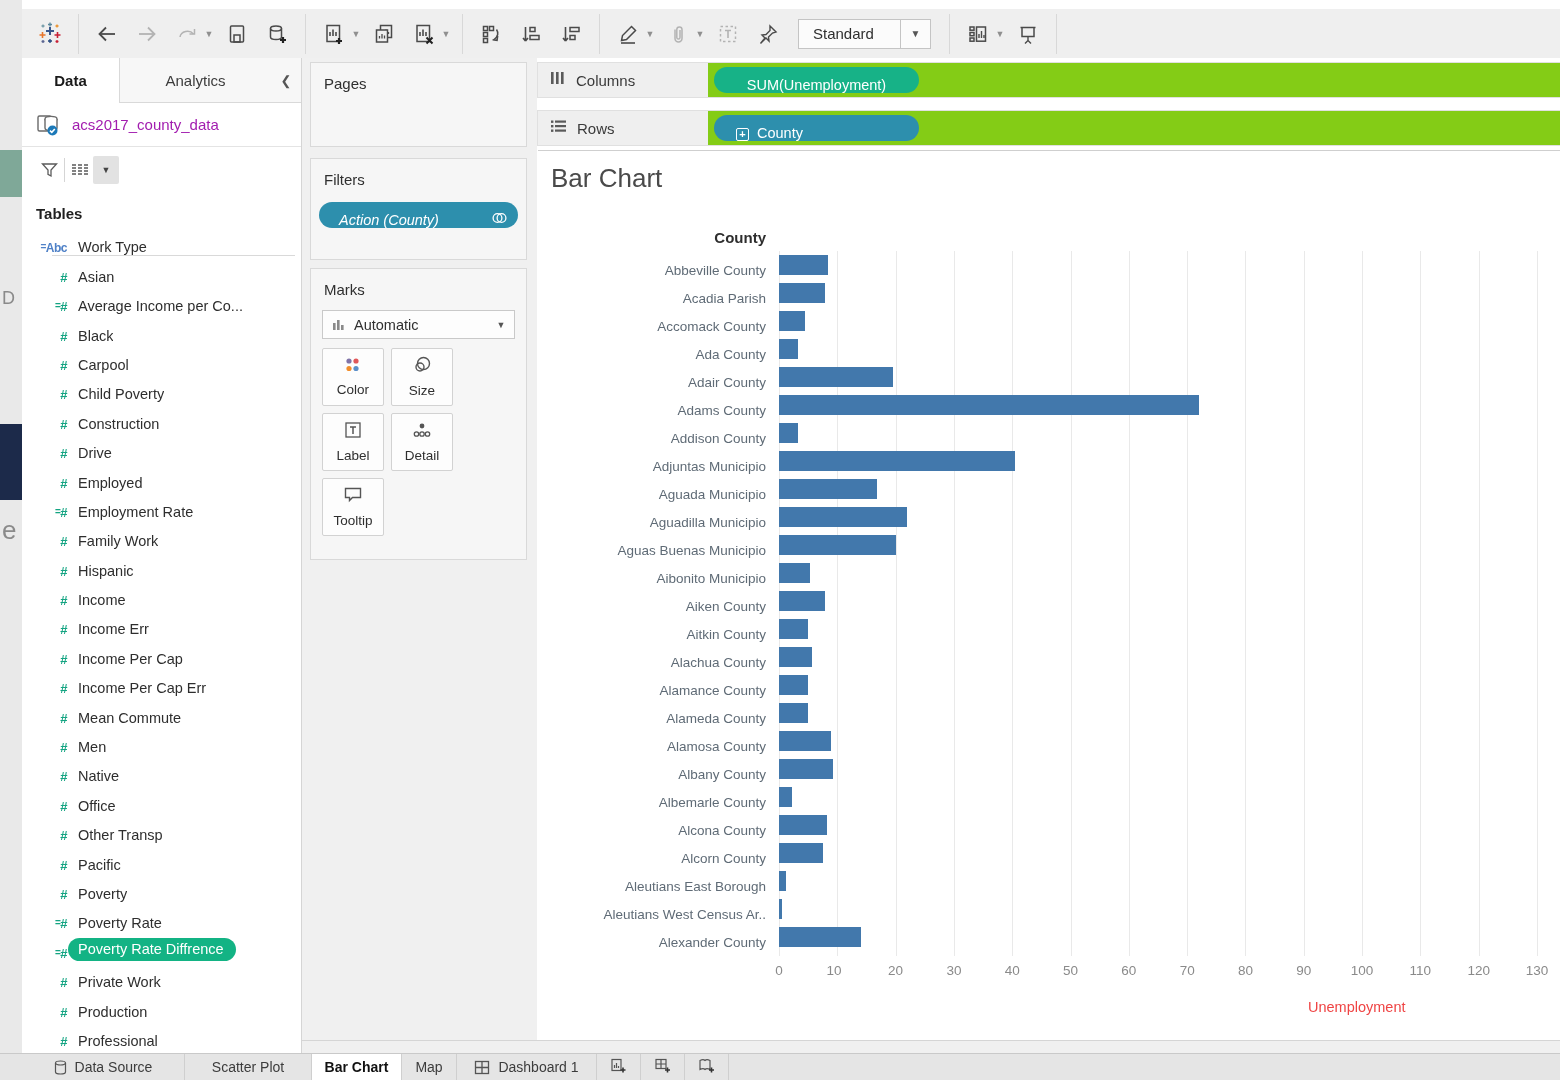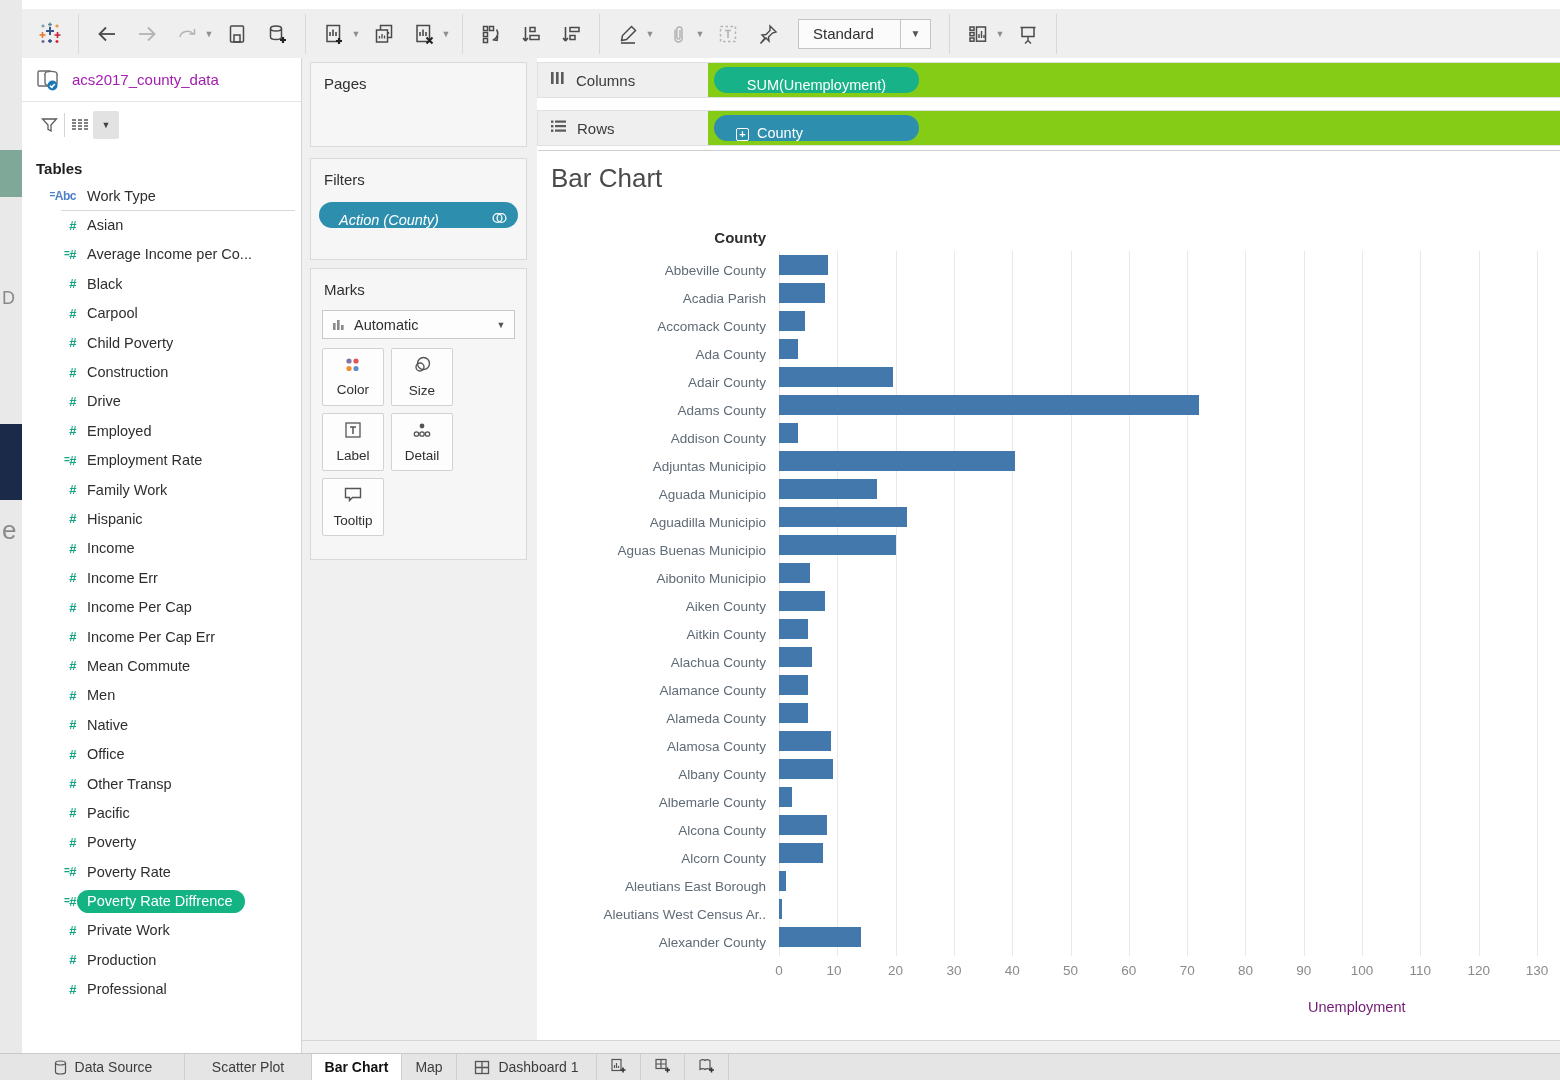--- a/index.html
+++ b/index.html
@@ -37,21 +37,21 @@
   .search-row { height:46px; display:flex; align-items:center; padding:0 6px 0 8px; }
   .search-box { flex:1; height:30px; border:1px solid #c8c8c8; background:#fff; display:flex; align-items:center; padding:0 6px 0 9px; }
   .search-box input { border:none; outline:none; flex:1; font-size:15px; color:#444; font-family:"Liberation Sans",sans-serif; background:transparent; }
   .search-box input::placeholder { color:#9b9b9b; }
   .search-tools { display:flex; align-items:center; margin-left:6px; }
   .search-tool { width:26px; height:28px; display:flex; align-items:center; justify-content:center; color:#5a5a5a; }
   .search-tool.vsep { width:1px; height:24px; background:#d5d5d5; margin:0 2px; }
   .search-tool.dd { background:#e2e2e2; width:26px; border-radius:2px; font-size:9px; color:#444; }
   .tables-label { font-weight:bold; font-size:15px; color:#1f1f1f; padding:12px 0 4px 14px; }
   .fields { position:relative; }
-  .field-row { height:29.4px; display:flex; align-items:center; position:relative;margin-left:9px; }
+  .field-row { height:29.4px; display:flex; align-items:flex-end; position:relative; }
   .field-icon { width:56px; min-width:56px; text-align:right; padding-right:11px; font-size:13px; font-weight:bold; letter-spacing:-0.5px; }
   .field-icon .eq { font-size:10px; vertical-align:2px; }
   .ficon-num { color:#14a482; }
   .ficon-str { color:#4f81c7; font-weight:bold; font-size:12px; }
   .field-label { font-size:14.5px; color:#2e2e2e; white-space:nowrap; overflow:hidden; }
   .field-row.dim-sep::after { content:""; position:absolute; left:30px; right:6px; bottom:-1px; height:1px; background:#d9d9d9; }
   .field-row.selected .field-pill { background:#13b384; color:#fff; border-radius:12px; padding:3px 12px 4px 10px; margin-left:-10px; font-size:14.5px; }
 
   
   .cards-panel { position:absolute; left:302px; top:58px; width:235px; bottom:27px; background:#f0f0f0; }
@@ -85,21 +85,21 @@
   
   .chart-area { position:absolute; left:538px; top:150px; right:0; bottom:40px; background:#fff; border-top:1px solid #cfcfcf; overflow:hidden; }
   .chart-title { position:absolute; left:13px; top:12px; font-size:26px; color:#4a4a4a; }
   .row-header { position:absolute; top:78px; left:0; width:228px; text-align:right; font-size:15px; font-weight:bold; color:#2e2e2e; }
   .plot { position:absolute; left:0; top:100px; right:0; }
   .gridline { position:absolute; top:0; width:1px; background:#e9e9e9; }
   .crow { position:absolute; left:0; right:0; height:28px; }
   .crow .cat { position:absolute; left:0; width:228px; top:12px; text-align:right; font-size:13.5px; color:#5f6b76; white-space:nowrap; }
   .crow .bar { position:absolute; left:241px; top:4px; height:20px; background:#4278ac; }
   .tick { position:absolute; transform:translateX(-50%); font-size:13.5px; color:#8a8a8a; }
-  .xlabel { position:absolute; font-size:14.5px; color:#701a75; }
+  .xlabel { position:absolute; font-size:14.5px; color:#ef4444; }
 
   
   .bottom-gap { position:absolute; left:302px; right:0; bottom:27px; height:13px; background:#f0f0f0; border-top:1px solid #d5d5d5; }
   .tabbar { position:absolute; left:0; right:0; bottom:0; height:27px; background:#e5e5e5; border-top:1px solid #c9c9c9; display:flex; padding-left:22px; }
   .wtab { display:flex; align-items:flex-start; padding-top:5px; gap:8px; border-right:1px solid #cfcfcf; font-size:14px; color:#3c3c3c; justify-content:center; }
   .wtab.active { background:#fff; font-weight:bold; color:#111; }
   .wtab .wtab-icon { margin-top:1px; display:flex; }
   .wtab-new { width:44px; display:flex; justify-content:center; padding-top:4px; border-right:1px solid #cfcfcf; }
 </style>
 </head>
@@ -271,20 +271,25 @@
         <svg width="22" height="22" viewBox="0 0 22 22" fill="none" stroke="#4a4a4a" stroke-width="1.5">
           <path d="M3.5 4.5h15M5 4.5h12v9H5z"></path>
           <path d="M11 13.5v4M8 20.5l3-3 3 3" stroke-width="1.4"></path>
         </svg>
       </div>
     </div>
     <div class="tb-sep"></div>
   </div>
 
 <div class="sidebar">
+  <div class="side-tabs">
+    <div class="side-tab-data">Data</div>
+    <div class="side-tab-analytics">Analytics</div>
+    <div class="side-collapse">❮</div>
+  </div>
   <div class="datasource-row">
     <span class="ds-icon">
       <svg width="26" height="24" viewBox="0 0 26 24">
         <rect x="2" y="3" width="13" height="15" rx="1.5" fill="none" stroke="#6a6a6a" stroke-width="1.4"></rect>
         <ellipse cx="15" cy="6" rx="6" ry="2.6" fill="#fff" stroke="#6a6a6a" stroke-width="1.4"></ellipse>
         <path d="M9 6v9c0 1.4 2.7 2.6 6 2.6s6-1.2 6-2.6V6" fill="#fff" stroke="#6a6a6a" stroke-width="1.4"></path>
         <circle cx="16.5" cy="17.5" r="5" fill="#1c79b8"></circle>
         <path d="M14 17.6l1.8 1.8 3-3.4" stroke="#fff" stroke-width="1.6" fill="none"></path>
       </svg>
     </span>

